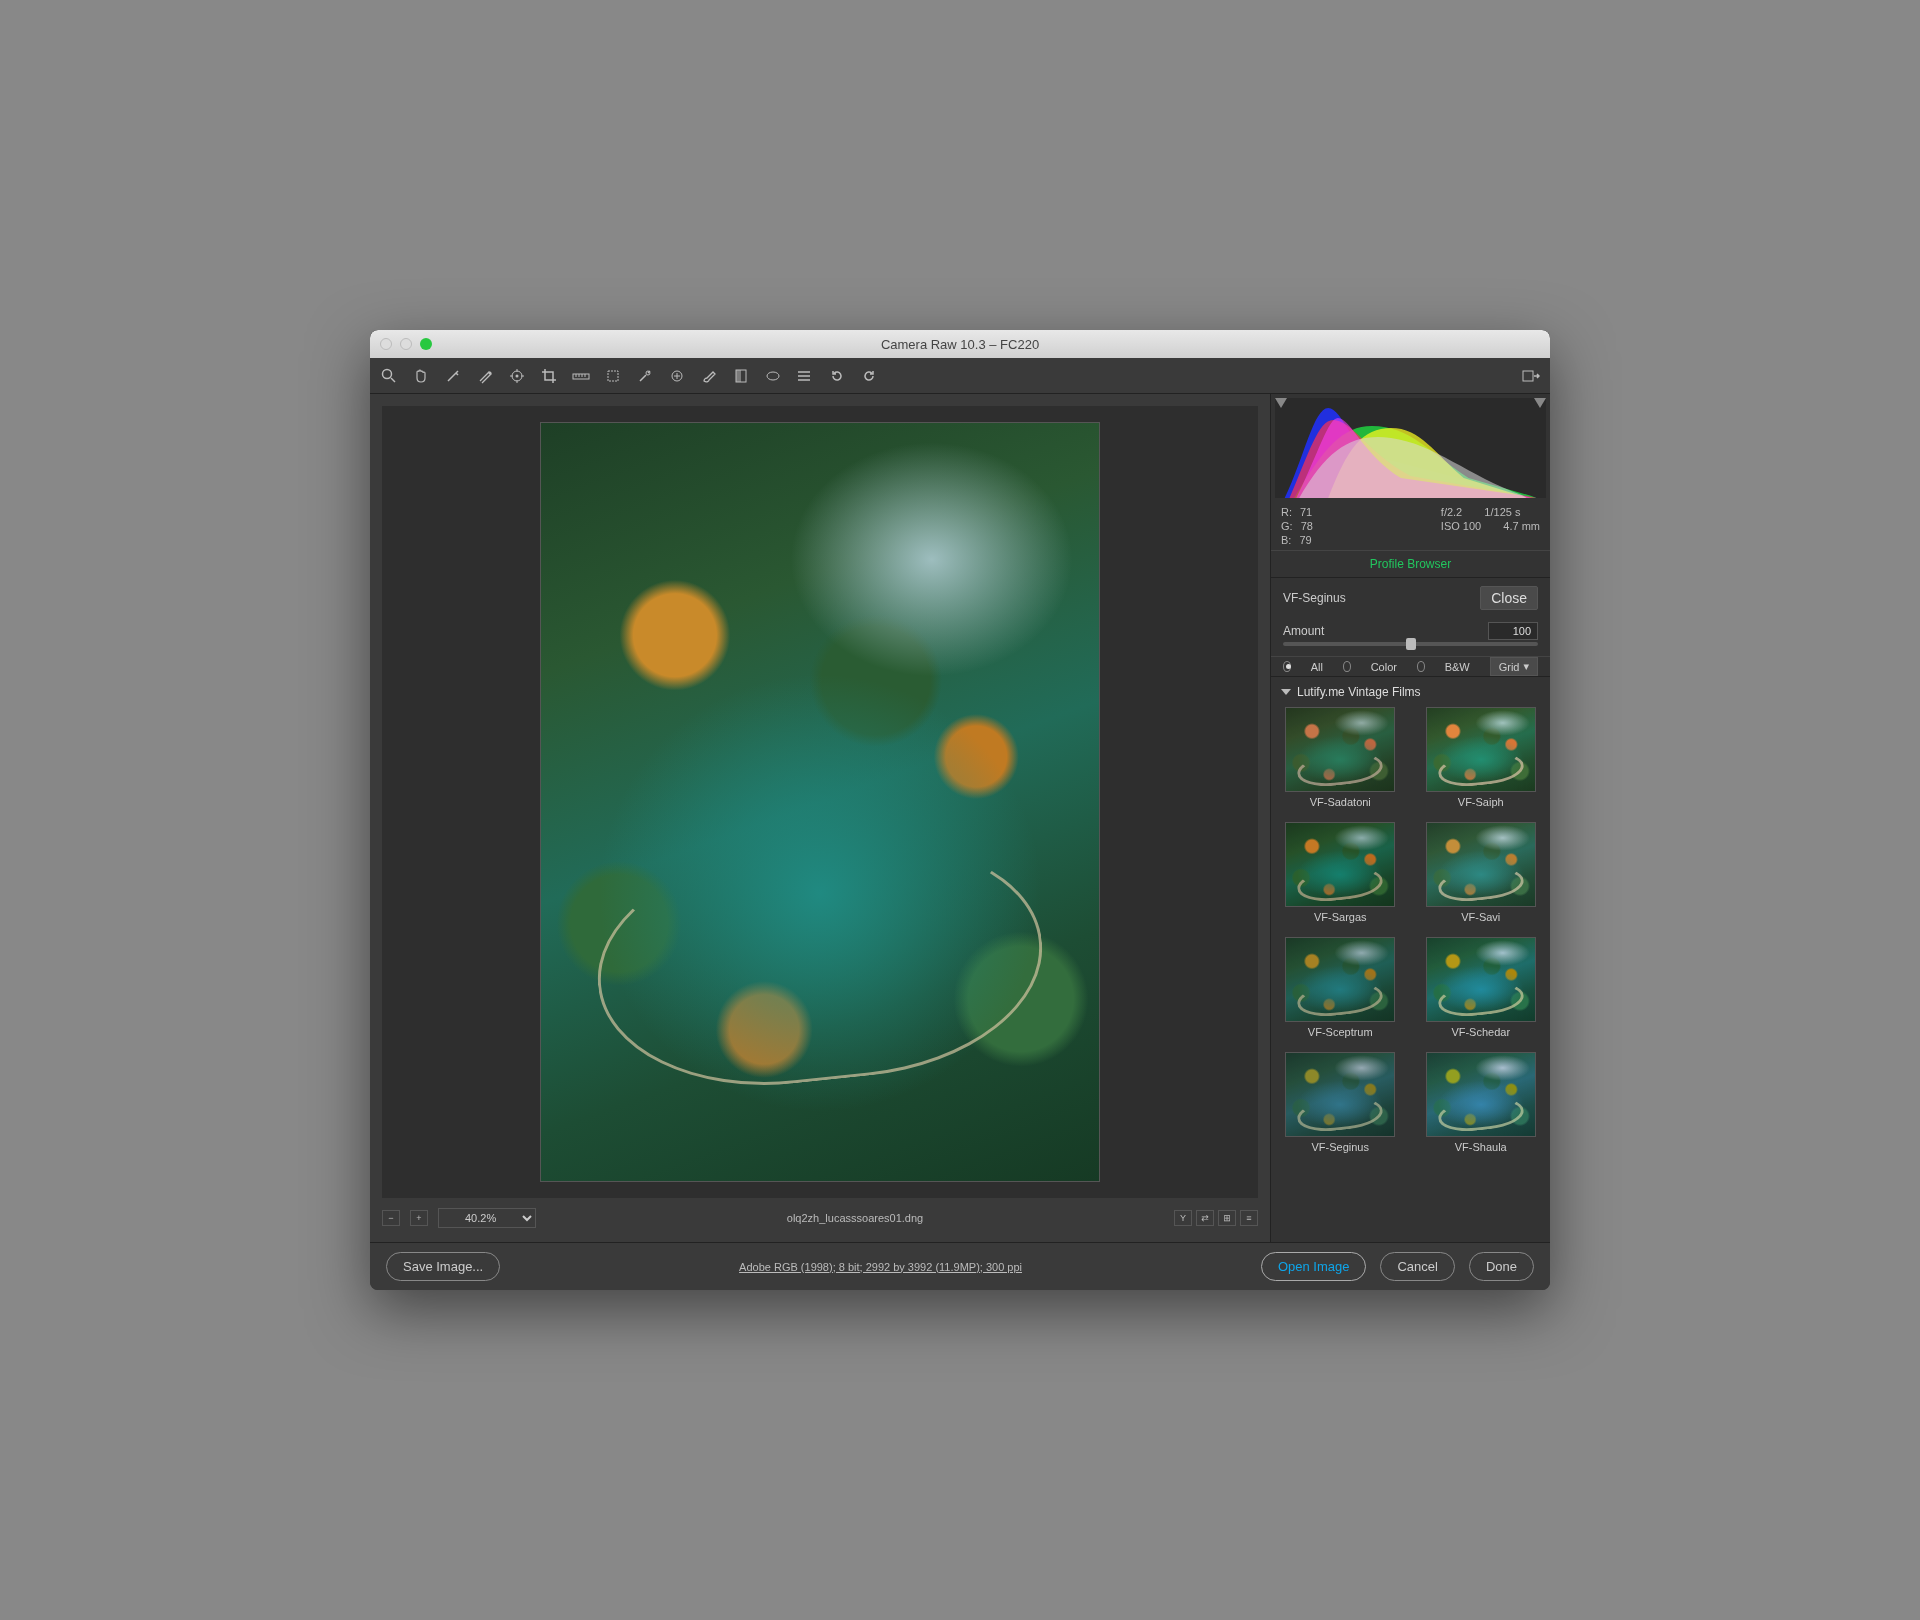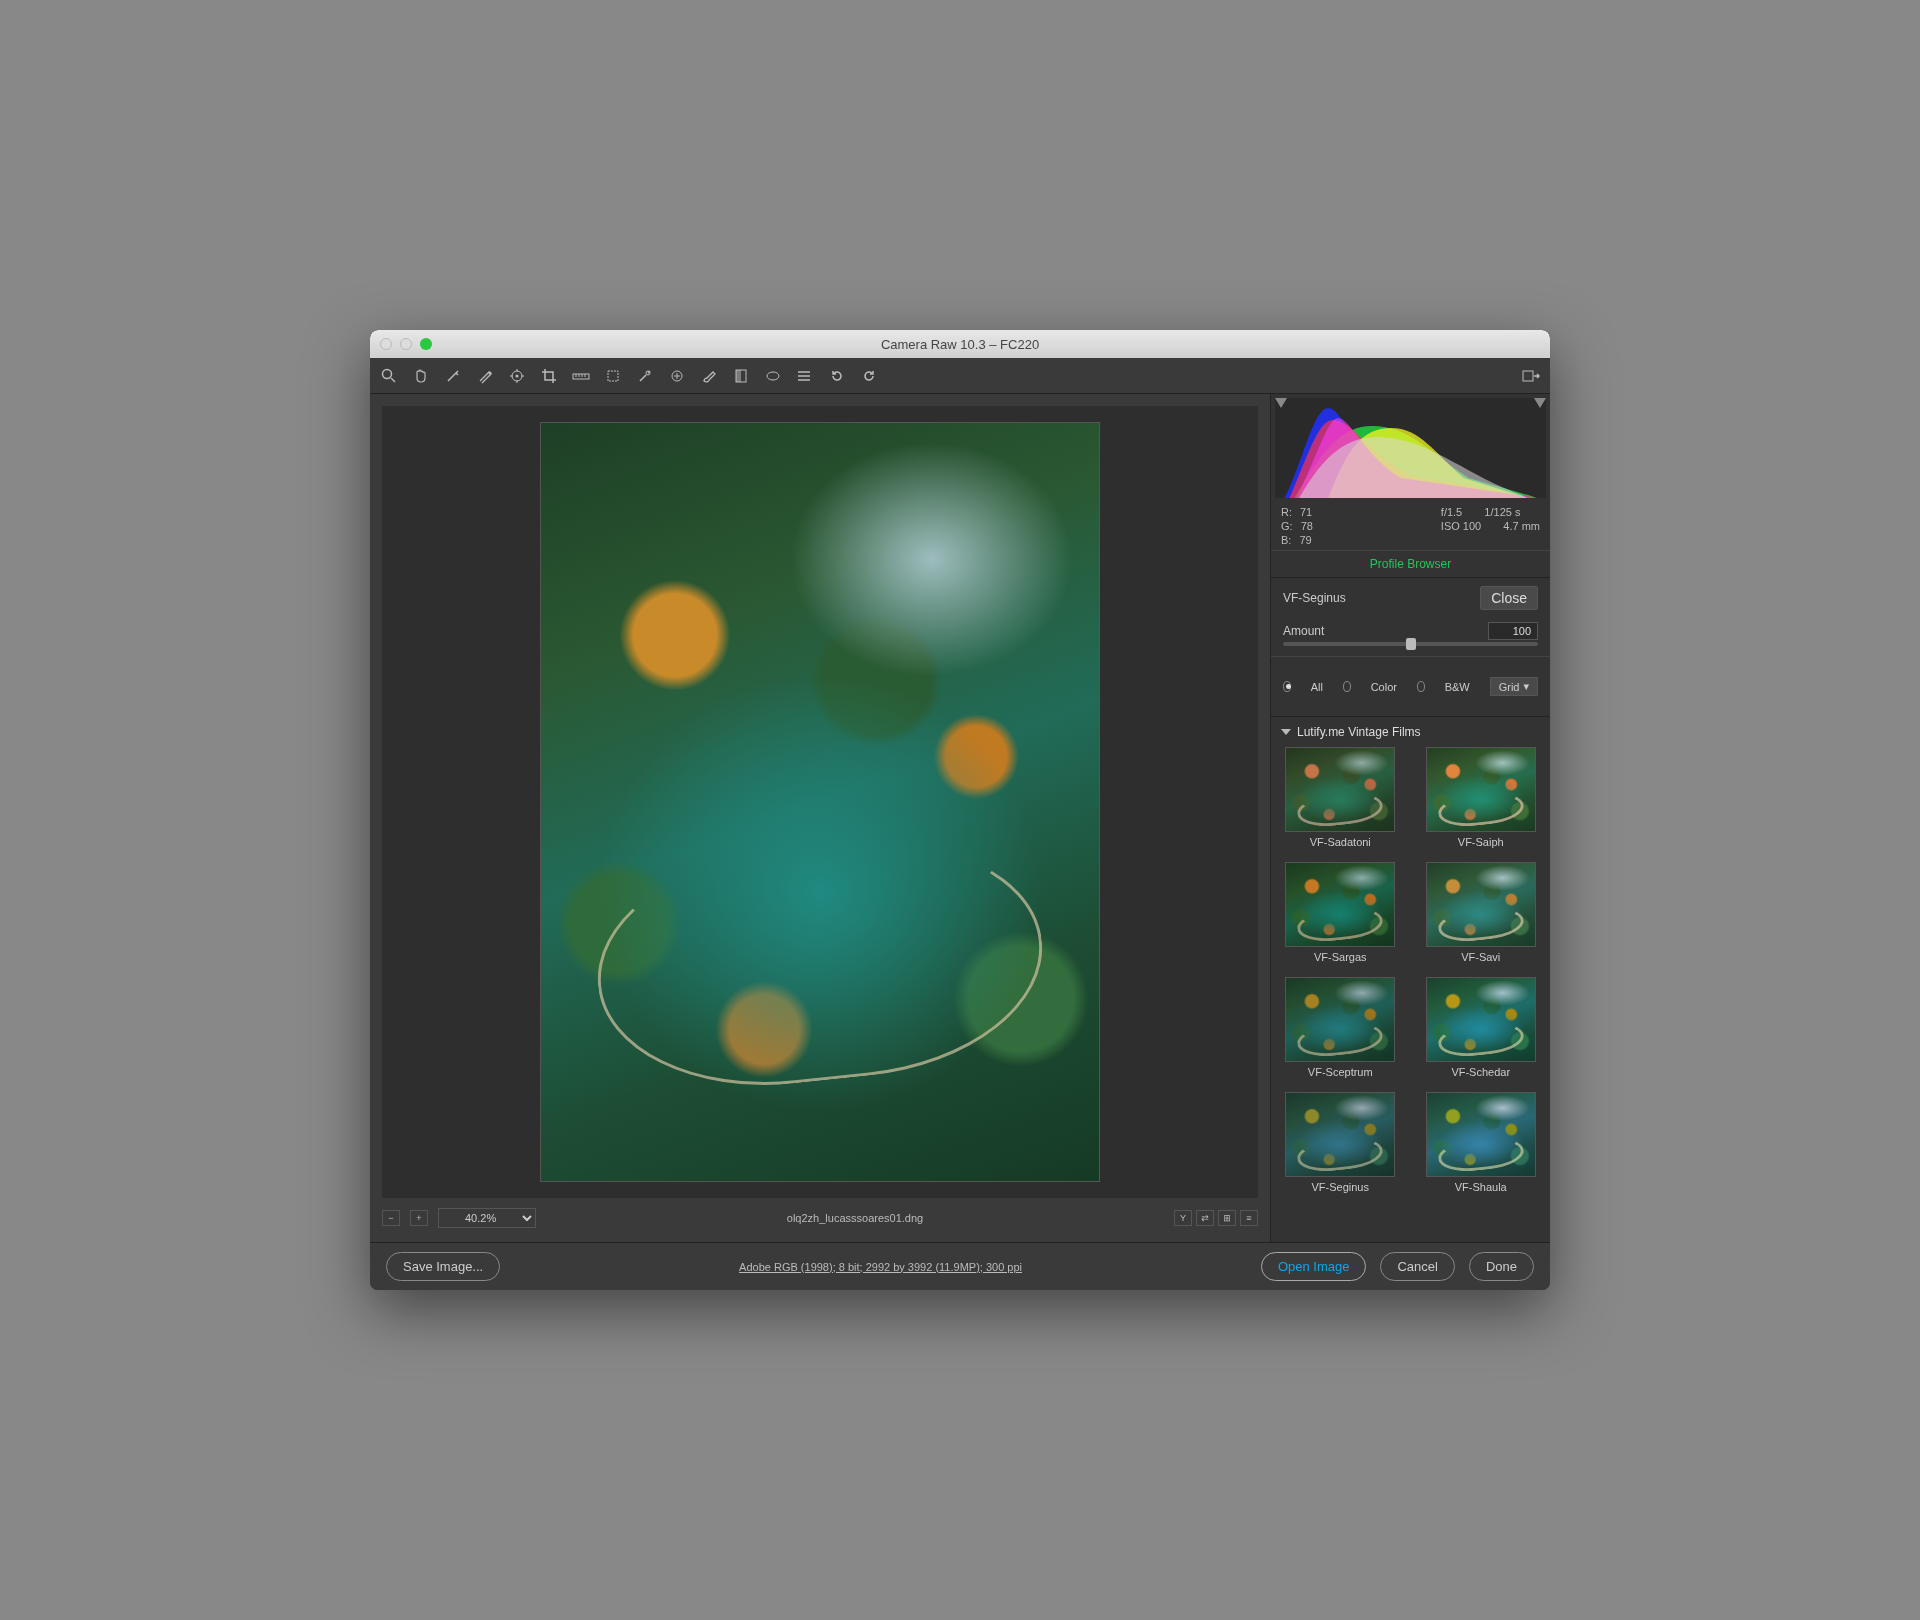--- a/index.html
+++ b/index.html
@@ -69,21 +69,21 @@
 .readout .col { display:flex; flex-direction:column; gap:2px; }
 .readout .line { display:flex; gap:8px; }
 .panel-header { text-align:center; font-size:12px; color:#22c55e; padding:6px 0; border-top:1px solid #444; border-bottom:1px solid #222; }
 .profile-row { display:flex; align-items:center; justify-content:space-between; padding:8px 12px; font-size:12px; }
 .btn-sm { background:#4a4a4a; color:#ddd; border:1px solid #555; padding:3px 10px; font-size:14px; border-radius:2px; cursor:pointer; }
 .amount-row { display:flex; align-items:center; justify-content:space-between; padding:4px 12px 2px; font-size:12px; }
 .amount-val { background:#2a2a2a; border:1px solid #555; padding:2px 6px; width:50px; text-align:right; font-size:11px; color:#ddd; }
 .slider-row { padding:0 12px 10px; }
 .slider { width:100%; height:4px; background:#555; position:relative; border-radius:2px; }
 .slider .thumb { position:absolute; top:-4px; width:10px; height:12px; background:#bbb; border-radius:2px; transform:translateX(-50%); }
-.filter-row { display:flex; align-items:center; gap:20px; padding:20px 12px; border-top:1px solid #444; border-bottom:1px solid #222; font-size:11px; }
+.filter-row { display:flex; align-items:center; gap:20px; padding:0 12px; border-top:1px solid #444; border-bottom:1px solid #222; font-size:11px; }
 .radio { width:11px; height:11px; border:1px solid #888; border-radius:50%; display:inline-block; position:relative; }
 .radio.on::after { content:""; position:absolute; left:2px; top:2px; width:5px; height:5px; background:#ddd; border-radius:50%; }
 .view-sel { margin-left:auto; background:#4a4a4a; border:1px solid #555; color:#ccc; padding:2px 8px; font-size:11px; display:flex; align-items:center; gap:4px; }
 .group-header { display:flex; align-items:center; gap:6px; padding:8px 10px; font-size:12px; color:#ddd; cursor:pointer; }
 .disclose { width:0; height:0; border-left:5px solid transparent; border-right:5px solid transparent; border-top:6px solid #bbb; }
 .thumbs { flex:1; overflow-y:auto; padding:0 10px; }
 .thumb-grid { display:grid; grid-template-columns:1fr 1fr; gap:14px 22px; }
 .thumb-item { display:flex; flex-direction:column; align-items:center; gap:4px; cursor:pointer; }
 .thumb-img { width:110px; height:85px; background:#222; border:1px solid #555; position:relative; overflow:hidden; }
 .thumb-label { font-size:11px; color:#ccc; }
@@ -287,21 +287,21 @@
           <div class="line">
               <span>G:</span>
               <span>78</span>
             </div>
           <div class="line">
               <span>B:</span>
               <span>79</span>
             </div>
         </div>
         <div class="col" style="margin-left:auto; align-items:flex-start;">
-          <div class="line"><span>f/1.5</span>&nbsp;&nbsp;<span>1/125 s</span></div>
+          <div class="line"><span>f/2.2</span>&nbsp;&nbsp;<span>1/125 s</span></div>
           <div class="line"><span>ISO 100</span>&nbsp;&nbsp;<span>4.7 mm</span></div>
         </div>
       </div>
 
       <div class="panel-header">Profile Browser</div>
 
       <div class="profile-row">
         <span>VF-Seginus</span>
         <button class="btn-sm">Close</button>
       </div>

